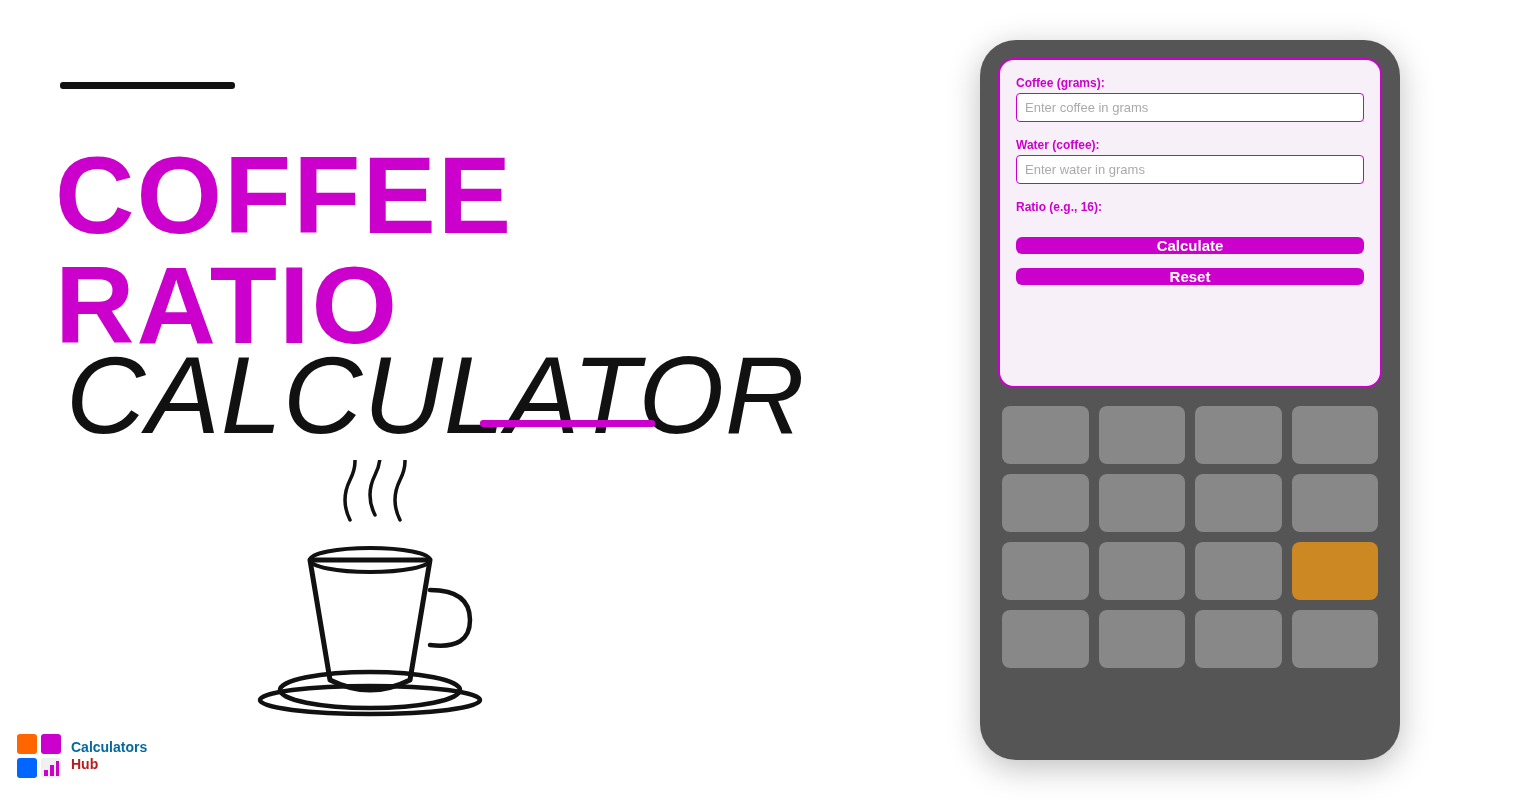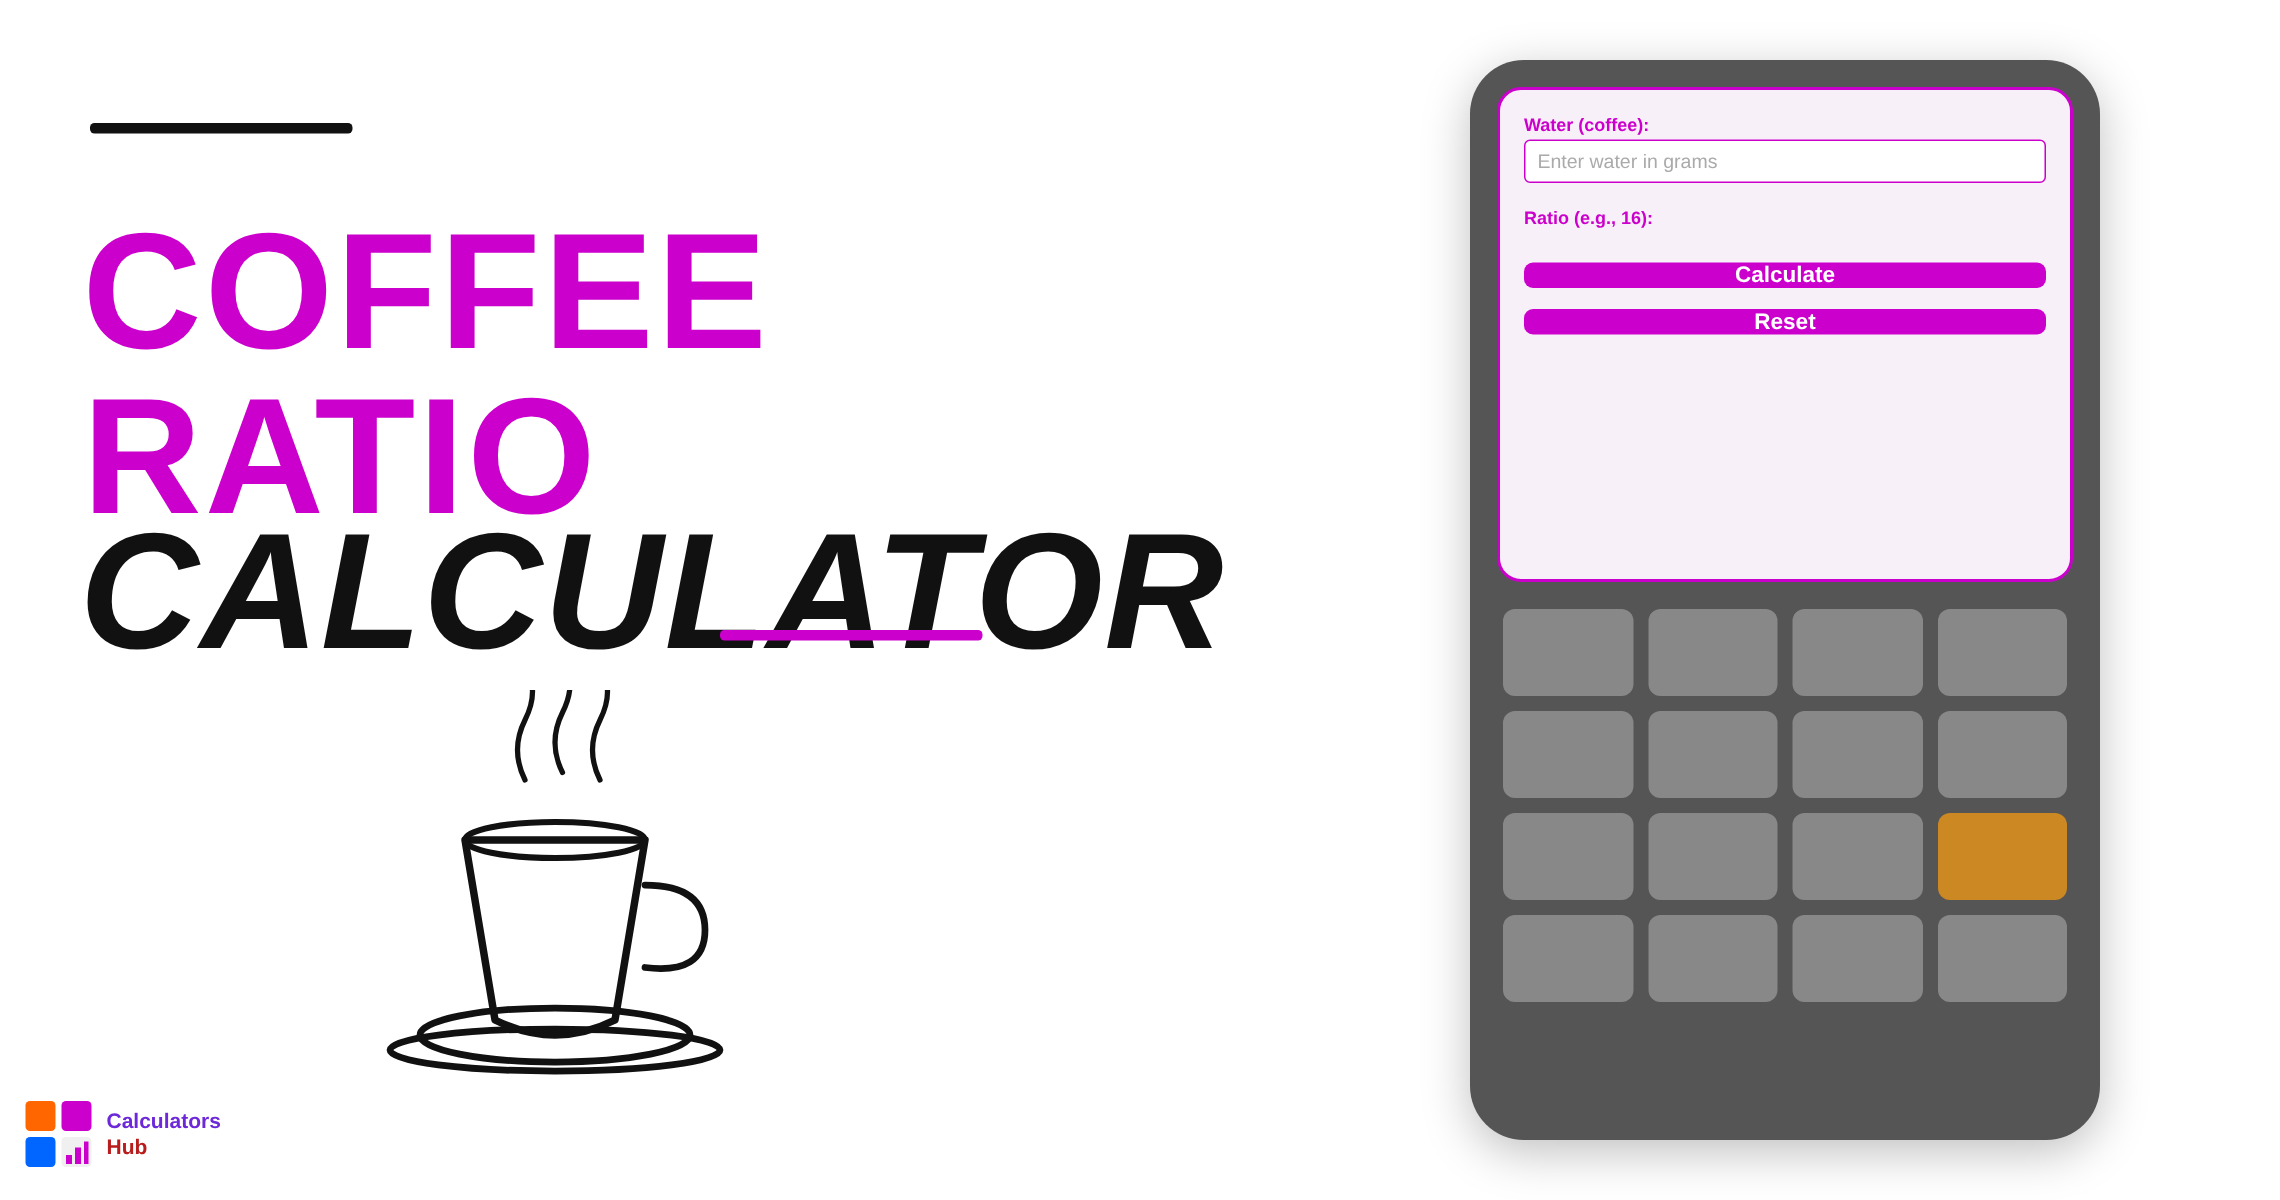--- a/index.html
+++ b/index.html
@@ -39,23 +39,23 @@
       font-size: 110px;
       font-weight: 900;
       color: #cc00cc;
       letter-spacing: 2px;
       line-height: 1;
     }
 
     .title-calculator {
       position: absolute;
       top: 340px;
-      left: 53px;
+      left: 66px;
       font-size: 110px;
-      font-weight: 700;
+      font-weight: 400;
       color: #111111;
       letter-spacing: 1px;
       line-height: 1;
       font-style: italic;
     }
 
     .purple-line-bottom {
       position: absolute;
       top: 420px;
       left: 480px;
@@ -90,21 +90,21 @@
     }
 
     .logo-text {
       display: flex;
       flex-direction: column;
       font-weight: 700;
       font-size: 14px;
       line-height: 1.2;
     }
 
-    .logo-text span:first-child { color: #6d28d9; }
+    .logo-text span:first-child { color: #0369a1; }
     .logo-text span:last-child { color: #b91c1c; }
 
     
     .right-section {
       position: absolute;
       right: 0;
       top: 0;
       width: 660px;
       height: 800px;
       display: flex;
@@ -248,20 +248,24 @@
       <span>Hub</span>
     </div>
   </div>
 </div>
 
 <div class="right-section">
   <div class="calculator-body">
 
     <div class="calculator-screen">
 
+      <div class="field-group">
+        <div class="field-label">Coffee (grams):</div>
+        <input class="field-input" type="text" placeholder="Enter coffee in grams" style="">
+      </div>
 
       <div class="field-group">
         <div class="field-label">Water (coffee):</div>
         <input class="field-input" type="text" placeholder="Enter water in grams" style="">
       </div>
 
       <div class="field-group">
         <div class="field-label">Ratio (e.g., 16):</div>
       </div>
 

